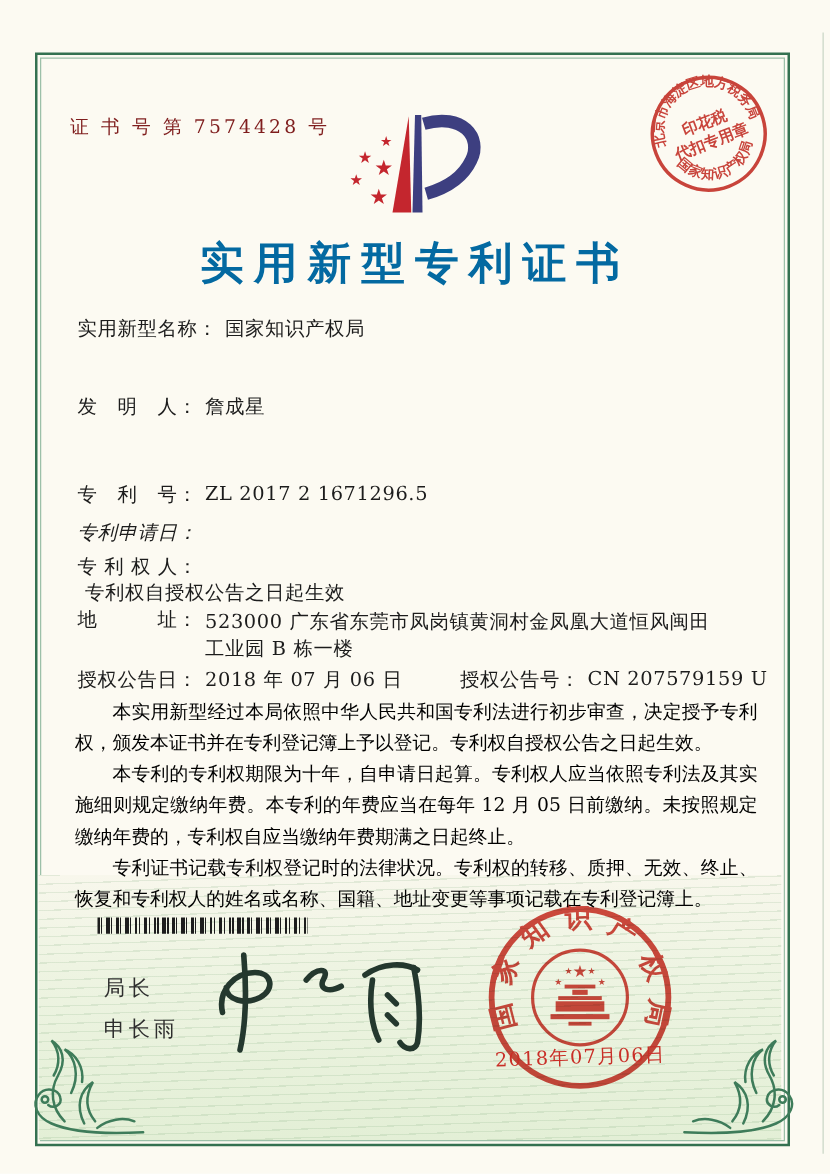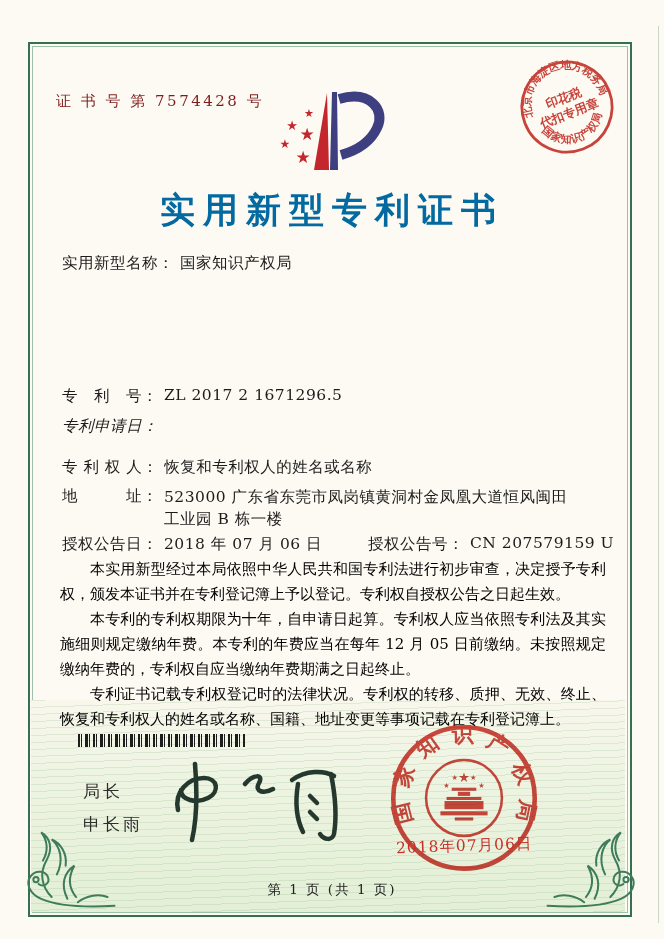--- a/index.html
+++ b/index.html
@@ -29,21 +29,21 @@
   
   .tax-stamp{position:absolute;left:508px;top:48px;width:118px;height:118px;z-index:6;
              transform:rotate(-21deg);opacity:.93;}
 
   
   .f-row{position:absolute;left:62px;font-size:15.5px;color:#1c1c1c;
          display:flex;z-index:2;letter-spacing:0.5px;}
   .f-label{white-space:pre;}
   .f-value{margin-left:6px;}
   .r0{top:253px;text-align:right;} .r1{top:315px;} .r2{top:360px;margin-top:26px;} .r3{top:416px;font-style:italic;}
-  .r4{top:457px;} .r5{top:486px;} .r6{top:534px;}
+  .r4{top:443px;flex-direction:column;} .r5{top:486px;} .r6{top:534px;}
   .pub-no{position:absolute;left:368px;top:534px;font-size:15.5px;color:#1c1c1c;
           display:flex;z-index:2;letter-spacing:0.5px;}
   .addr-line{display:block;line-height:22px;}
 
   
   .body-text{position:absolute;left:60px;top:557px;width:546px;z-index:2;
              font-size:15px;line-height:25px;color:#000000;text-align:justify;}
   .body-text p{margin:0;text-indent:2em;}
 
   
@@ -113,30 +113,34 @@
       <textPath href="#taxBot" startOffset="0" textLength="72" lengthAdjust="spacing">国家知识产权局</textPath>
     </text>
     <text x="55" y="50" font-size="11.5" fill="#c5372e" font-weight="bold" text-anchor="middle">印花税</text>
     <text x="55" y="65" font-size="11.5" fill="#c5372e" font-weight="bold" text-anchor="middle">代扣专用章</text>
   </svg>
 
   <div class="f-row r0">
     <span class="f-label">实用新型名称：</span>
     <span class="f-value">国家知识产权局</span>
   </div>
+  <div class="f-row r1">
+    <span class="f-label">发　明　人：</span>
+    <span class="f-value">詹成星</span>
+  </div>
   <div class="f-row r2">
     <span class="f-label">专　利　号：</span>
     <span class="f-value">ZL 2017 2 1671296.5</span>
   </div>
   <div class="f-row r3">
     <span class="f-label">专利申请日：</span>
   </div>
   <div class="f-row r4">
     <span class="f-label">专 利 权 人：</span>
-    <span class="f-value">恢复和专利权人的姓名或名称</span>
+    <span class="f-value">专利权自授权公告之日起生效</span>
   </div>
   <div class="f-row r5">
     <span class="f-label">地　　　址：</span>
     <span class="f-value">
       <span class="addr-line">523000 广东省东莞市凤岗镇黄洞村金凤凰大道恒风闽田</span>
       <span class="addr-line">工业园 B 栋一楼</span>
     </span>
   </div>
   <div class="f-row r6">
     <span class="f-label">授权公告日：</span>
@@ -216,15 +220,14 @@
     <g fill="none" stroke="#3e7c5a" stroke-width="2.3" stroke-linecap="round">
       <path d="M106 96 C 70 98 40 96 22 88 C 8 82 4 70 10 62 C 16 54 28 56 30 64 C 32 71 24 75 19 71"></path>
       <path d="M52 88 C 44 72 48 58 60 50 C 52 64 54 76 62 86"></path>
       <path d="M34 86 C 22 74 20 58 28 44 C 36 30 32 18 22 12 C 30 22 30 34 24 44"></path>
       <path d="M40 60 C 48 44 44 28 34 20 C 44 24 52 36 50 50"></path>
       <circle cx="16" cy="66" r="3"></circle>
       <path d="M64 92 C 74 84 88 82 98 86"></path>
     </g>
   </svg>
 
-  <div class="footer">第 1 页 (共 1 页)</div>
 
 </div>
 
 </body></html>

